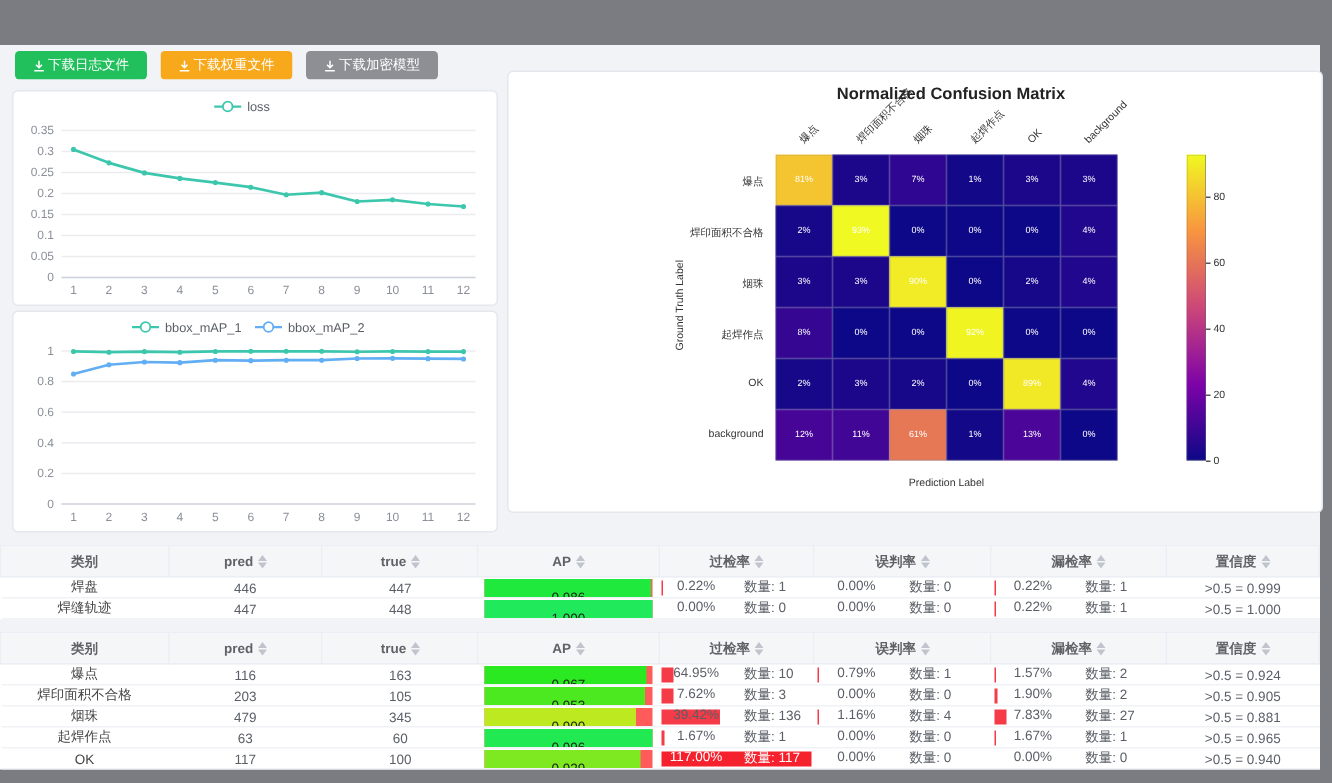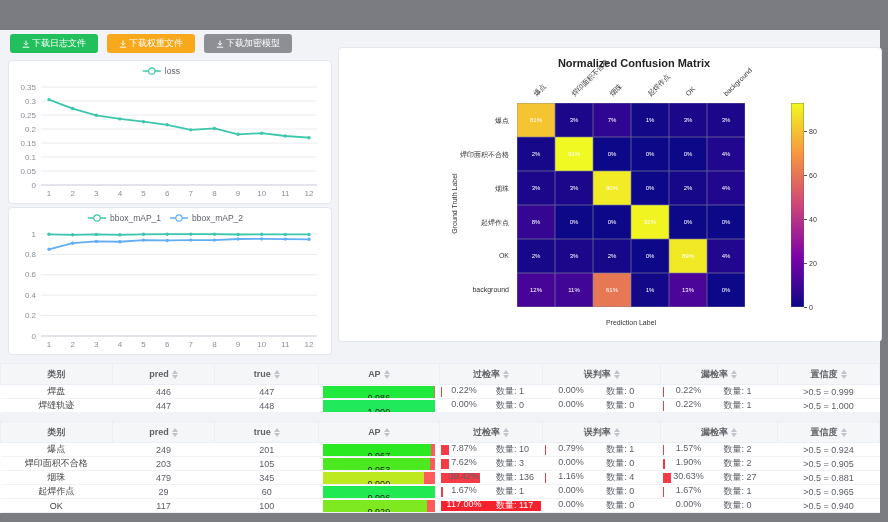--- a/index.html
+++ b/index.html
@@ -512,33 +512,33 @@
               </span></th>
             <th>置信度<span class="sorter">
                 <i class="up"></i>
                 <i class="dn"></i>
               </span></th>
           </tr>
         </thead>
         <tbody>
           <tr>
             <td class="cls">爆点</td>
-            <td>249</td>
-            <td>201</td>
+            <td>116</td>
+            <td>163</td>
             <td>
               <div class="ap">
                 <div class="ap-fill" style="width:96.7%;background:hsl(117,82%,52%)"></div>
                 <span>0.967</span>
               </div>
             </td>
             <td>
               <div class="rate">
                 <div class="rate-bar" style="width:7.87%"></div>
                 <span class="rt">
-                  <b>7.87%</b>
+                  <b>64.95%</b>
                   <i>数量: 10</i>
                 </span>
               </div>
             </td>
             <td>
               <div class="rate">
                 <div class="rate-bar" style="width:0.79%"></div>
                 <span class="rt">
                   <b>0.79%</b>
                   <i>数量: 1</i>
@@ -620,30 +620,30 @@
                 <span class="rt">
                   <b>1.16%</b>
                   <i>数量: 4</i>
                 </span>
               </div>
             </td>
             <td>
               <div class="rate">
                 <div class="rate-bar" style="width:7.83%"></div>
                 <span class="rt">
-                  <b>30.63%</b>
+                  <b>7.83%</b>
                   <i>数量: 27</i>
                 </span>
               </div>
             </td>
             <td>&gt;0.5 = 0.881</td>
           </tr>
           <tr>
             <td class="cls">起焊作点</td>
-            <td>29</td>
+            <td>63</td>
             <td>60</td>
             <td>
               <div class="ap">
                 <div class="ap-fill" style="width:99.6%;background:hsl(135,82%,52%)"></div>
                 <span>0.996</span>
               </div>
             </td>
             <td>
               <div class="rate">
                 <div class="rate-bar" style="width:1.67%"></div>

